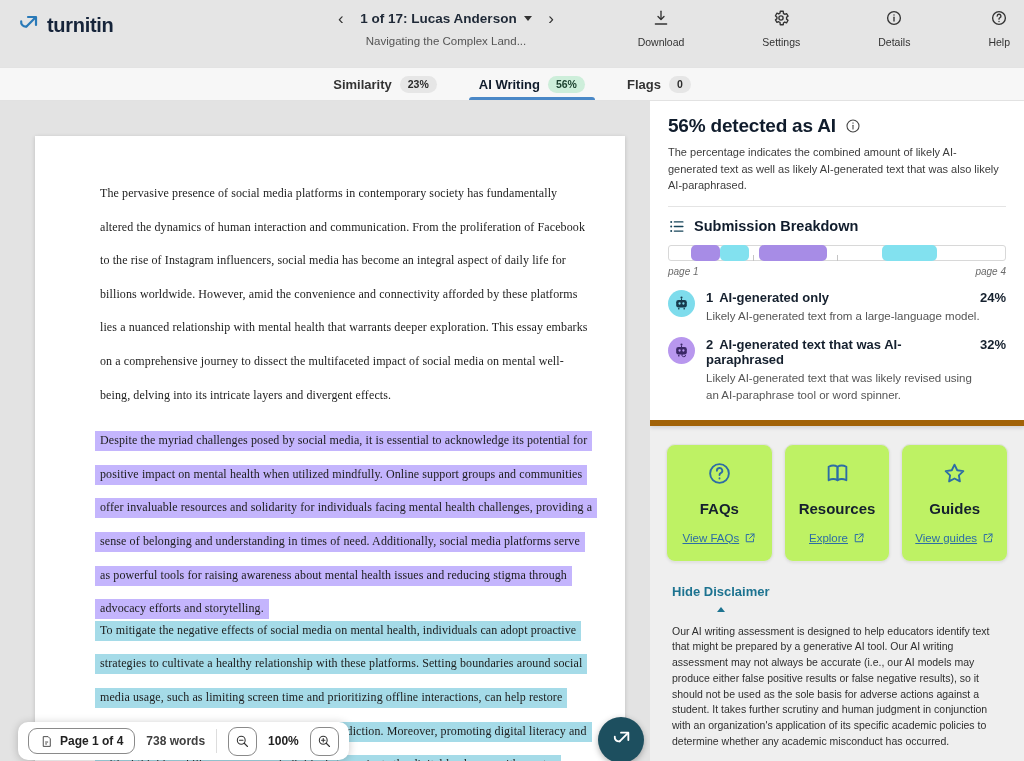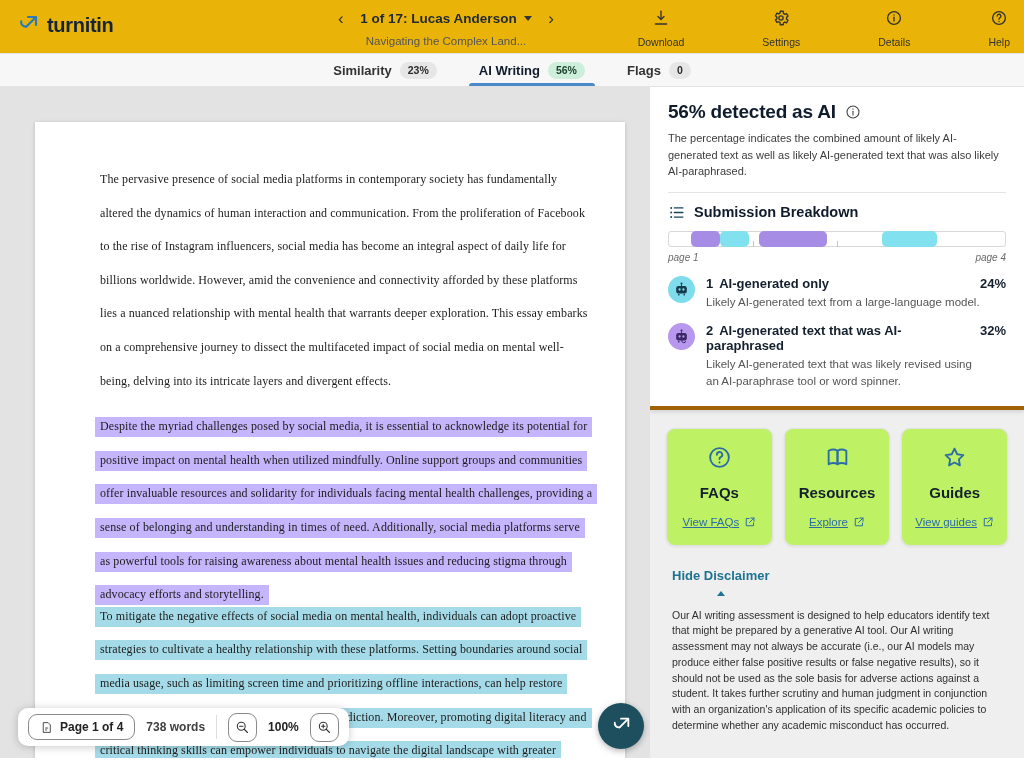--- a/index.html
+++ b/index.html
@@ -1,21 +1,21 @@
 <!DOCTYPE html>
 <html><head>
 <meta charset="utf-8">
 <title>Turnitin Report</title>
 <style>
   * { margin:0; padding:0; box-sizing:border-box; }
   html,body { width:1024px; height:761px; overflow:hidden; background:#fff;
     font-family:"Liberation Sans", sans-serif; -webkit-font-smoothing:antialiased; }
 
   
-  .header { position:relative; height:54px; background:#eab308; border-bottom:1px solid #e3e3e3; }
+  .header { position:relative; height:68px; background:#e5e5e5; border-bottom:1px solid #e3e3e3; }
   .logo { position:absolute; left:16px; top:13px; display:flex; align-items:center; gap:7px; }
   .logo-mark { width:24px; height:24px; }
   .logo-text { font-size:20px; font-weight:700; color:#16243a; letter-spacing:-0.3px; }
 
   .doc-nav { position:absolute; left:332px; top:8px; width:228px; }
   .doc-nav-row { display:flex; align-items:center; justify-content:space-between; }
   .nav-chevron { background:none; border:none; font-size:17px; color:#333; cursor:pointer;
     padding:2px 6px; line-height:1; }
   .doc-nav-title { font-size:13.5px; font-weight:700; color:#1f2937; display:flex; align-items:center; gap:7px; cursor:pointer; }
   .caret-down { width:0; height:0; border-left:4.5px solid transparent; border-right:4.5px solid transparent;
@@ -67,21 +67,21 @@
   .zoom-btn svg { width:15px; height:15px; stroke:#333; fill:none; stroke-width:1.7; }
   .zoom-level { font-size:12px; font-weight:700; color:#222; }
 
   .fab { position:absolute; left:598px; top:616px; width:46px; height:46px; border-radius:50%;
     background:#1d4f5f; border:none; display:flex; align-items:center; justify-content:center;
     box-shadow:0 2px 6px rgba(0,0,0,0.3); cursor:pointer; }
   .fab svg { width:22px; height:22px; stroke:#fff; fill:none; stroke-width:2; }
 
   
   .panel { flex:1; background:#efefef; overflow:hidden; }
-  .panel-card { background:#fff; padding:14px 18px 16px 18px; border-bottom:4px solid #a16207;
+  .panel-card { background:#fff; padding:14px 18px 16px 18px; border-bottom:6px solid #a16207;
     box-shadow:0 2px 4px rgba(0,0,0,0.12); }
   .panel-title-row { display:flex; align-items:center; gap:9px; }
   .panel-title { font-size:19px; font-weight:700; color:#101c2c; letter-spacing:-0.2px; }
   .info-icon svg { width:16px; height:16px; stroke:#444; fill:none; stroke-width:1.6; display:block; cursor:pointer; }
   .panel-desc { margin-top:7px; font-size:11px; line-height:1.5; color:#3c3c3c; }
   .panel-hr { border:none; border-top:1px solid #e4e4e4; margin:12px 0 11px 0; }
 
   .bd-head { display:flex; align-items:center; gap:9px; margin-bottom:10px; }
   .bd-head svg { width:17px; height:17px; stroke:#17455a; fill:#17455a; stroke-width:2; }
   .bd-title { font-size:14.5px; font-weight:700; color:#101c2c; }

